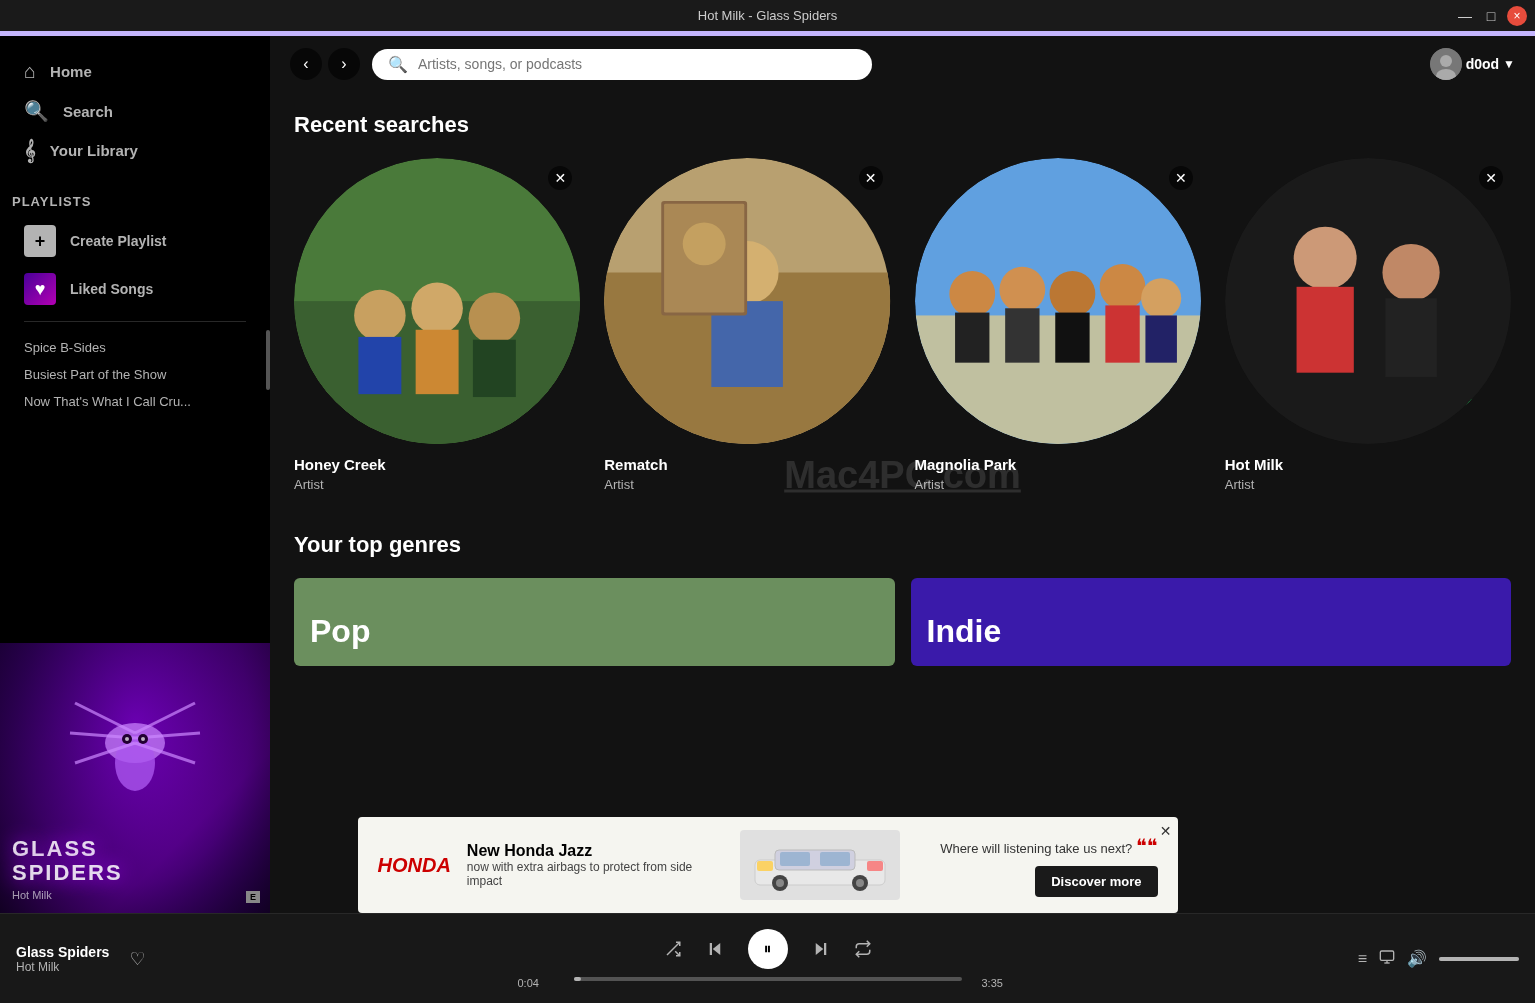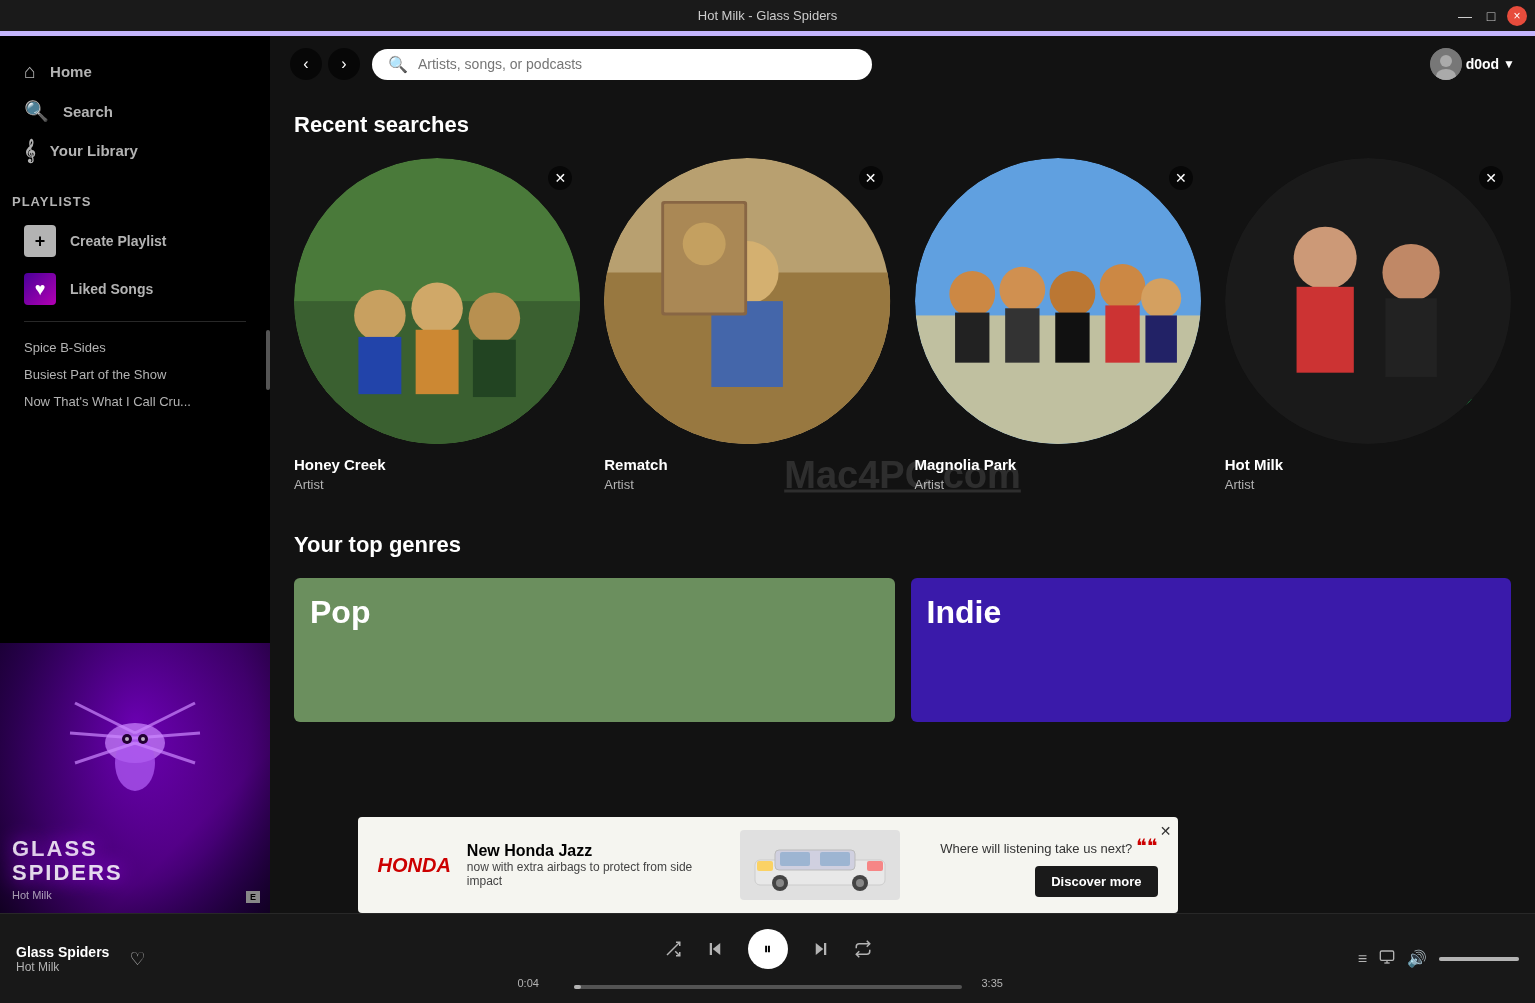--- a/index.html
+++ b/index.html
@@ -360,23 +360,24 @@
       color: #b3b3b3;
     }
 
     
     .genre-grid {
       display: grid;
       grid-template-columns: 1fr 1fr;
       gap: 16px;
     }
     .genre-card {
-      height: 144px;
+      height: 88px;
       border-radius: 6px;
       display: flex;
+      align-items: flex-end;
       padding: 16px;
       cursor: pointer;
       overflow: hidden;
       position: relative;
     }
     .genre-card-pop {
       background: #6b8f5e;
     }
     .genre-card-indie {
       background: #3a1aaa;
@@ -526,21 +527,21 @@
       background: #fff;
       color: #000;
       font-size: 16px;
       display: flex;
       align-items: center;
       justify-content: center;
       cursor: pointer;
     }
     .player-progress {
       display: flex;
-      align-items: flex-end;
+      align-items: flex-start;
       gap: 20px;
       width: 500px;
     }
     .progress-time {
       font-size: 11px;
       color: #b3b3b3;
       min-width: 36px;
     }
     .progress-bar-wrap {
       flex: 1;

